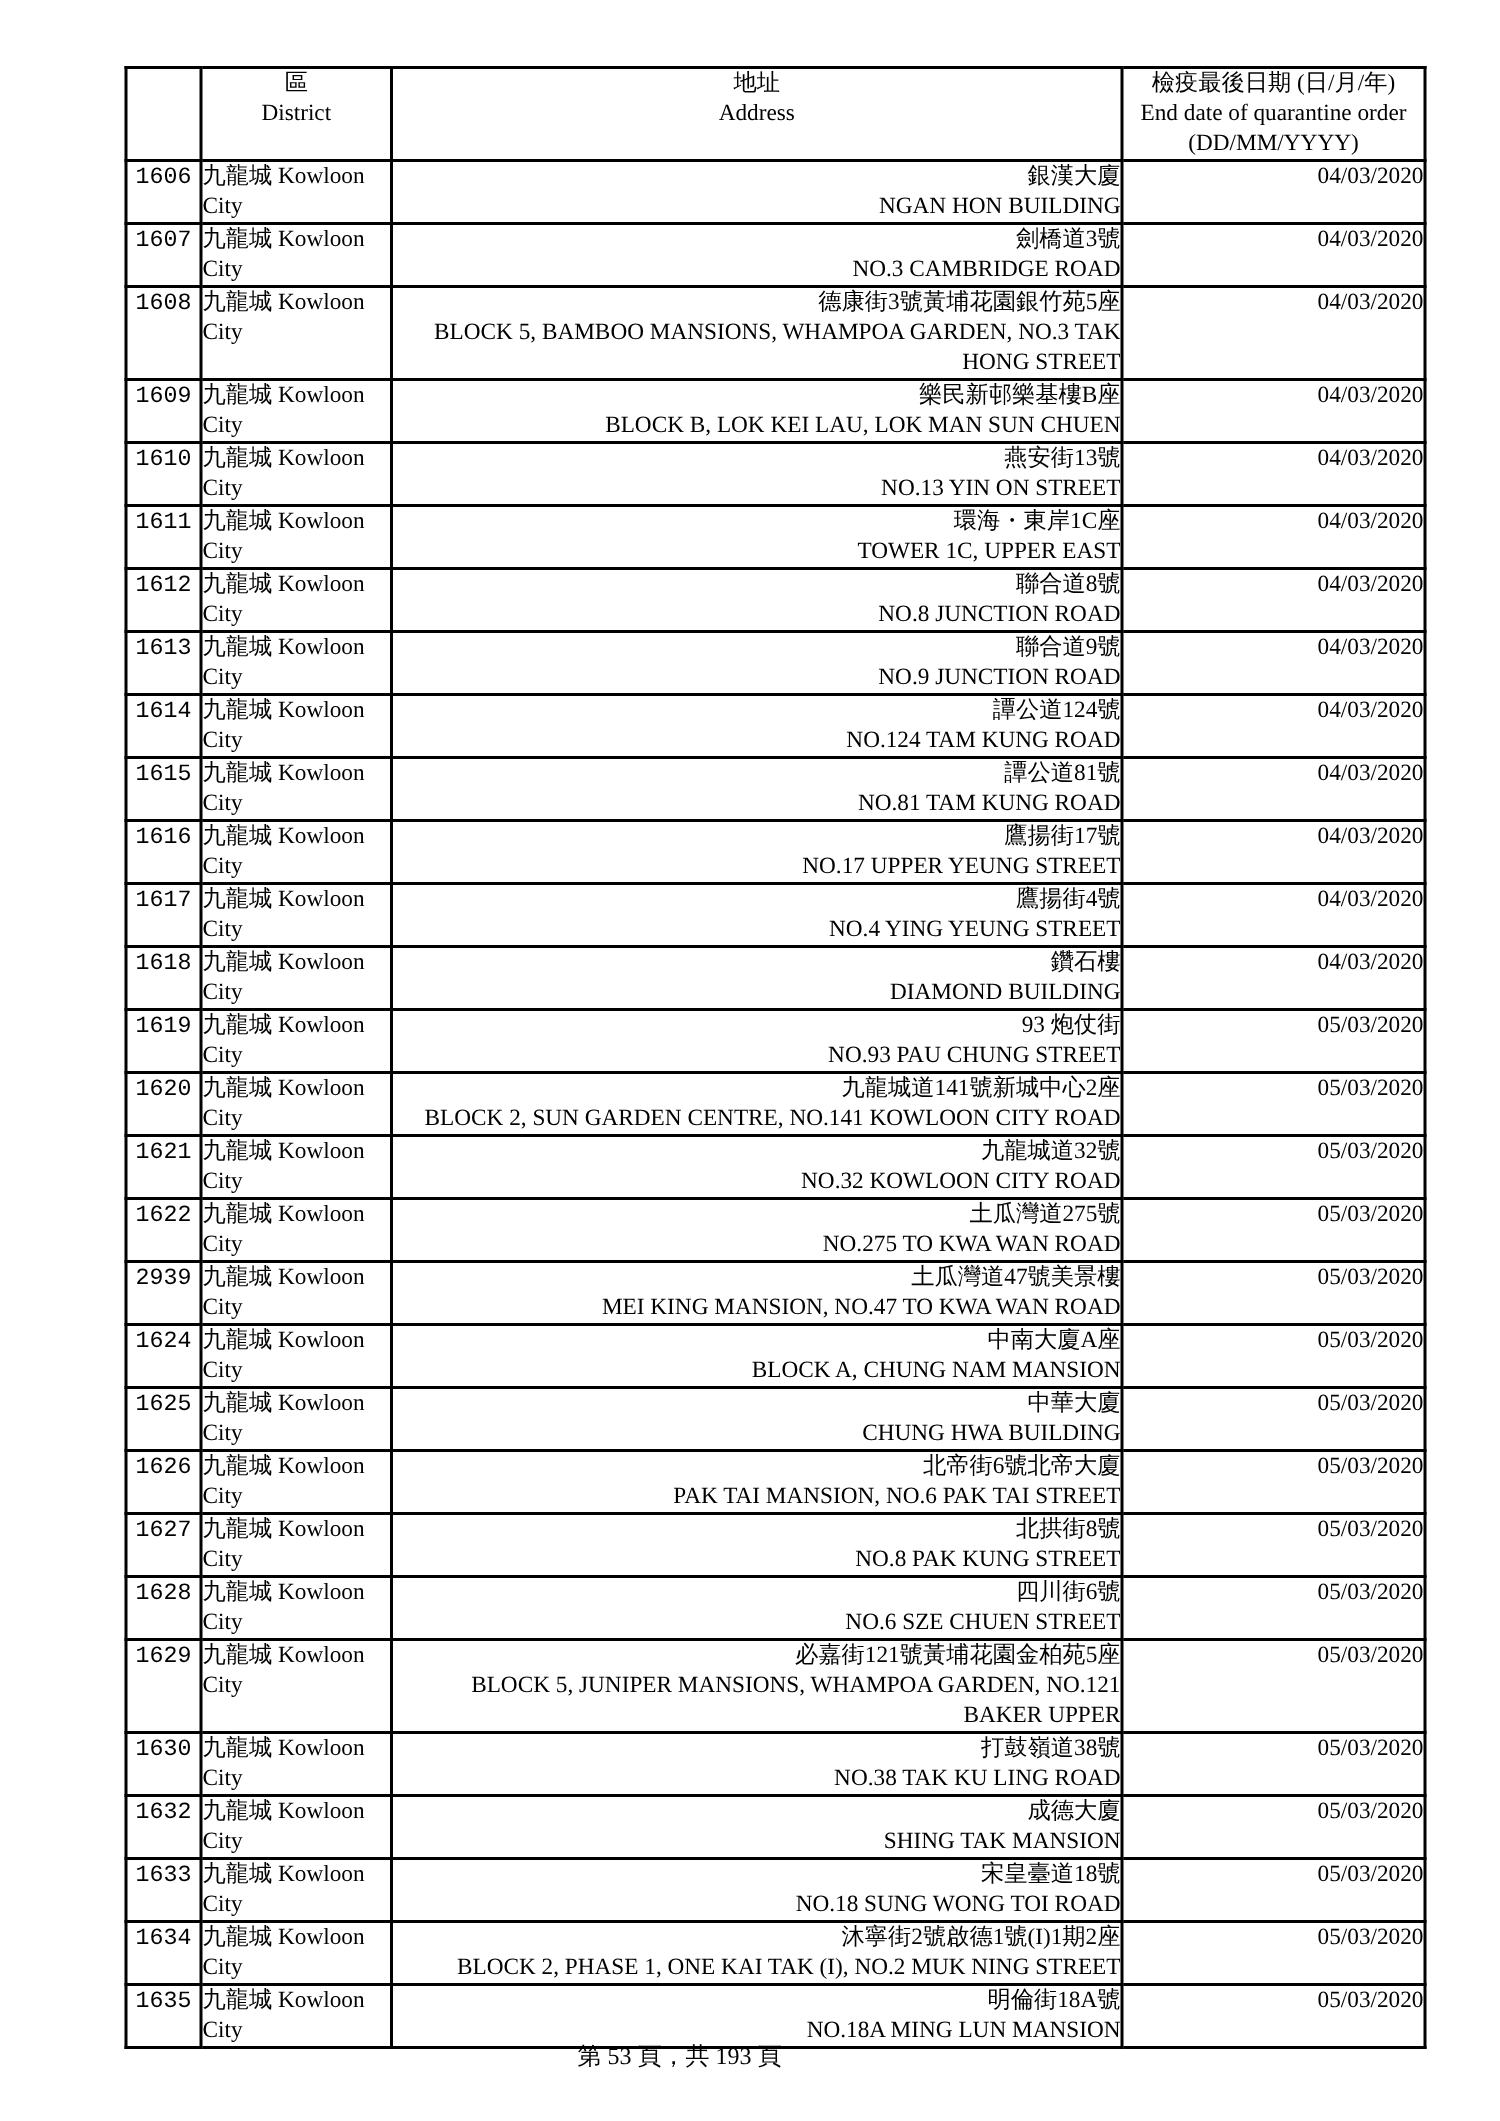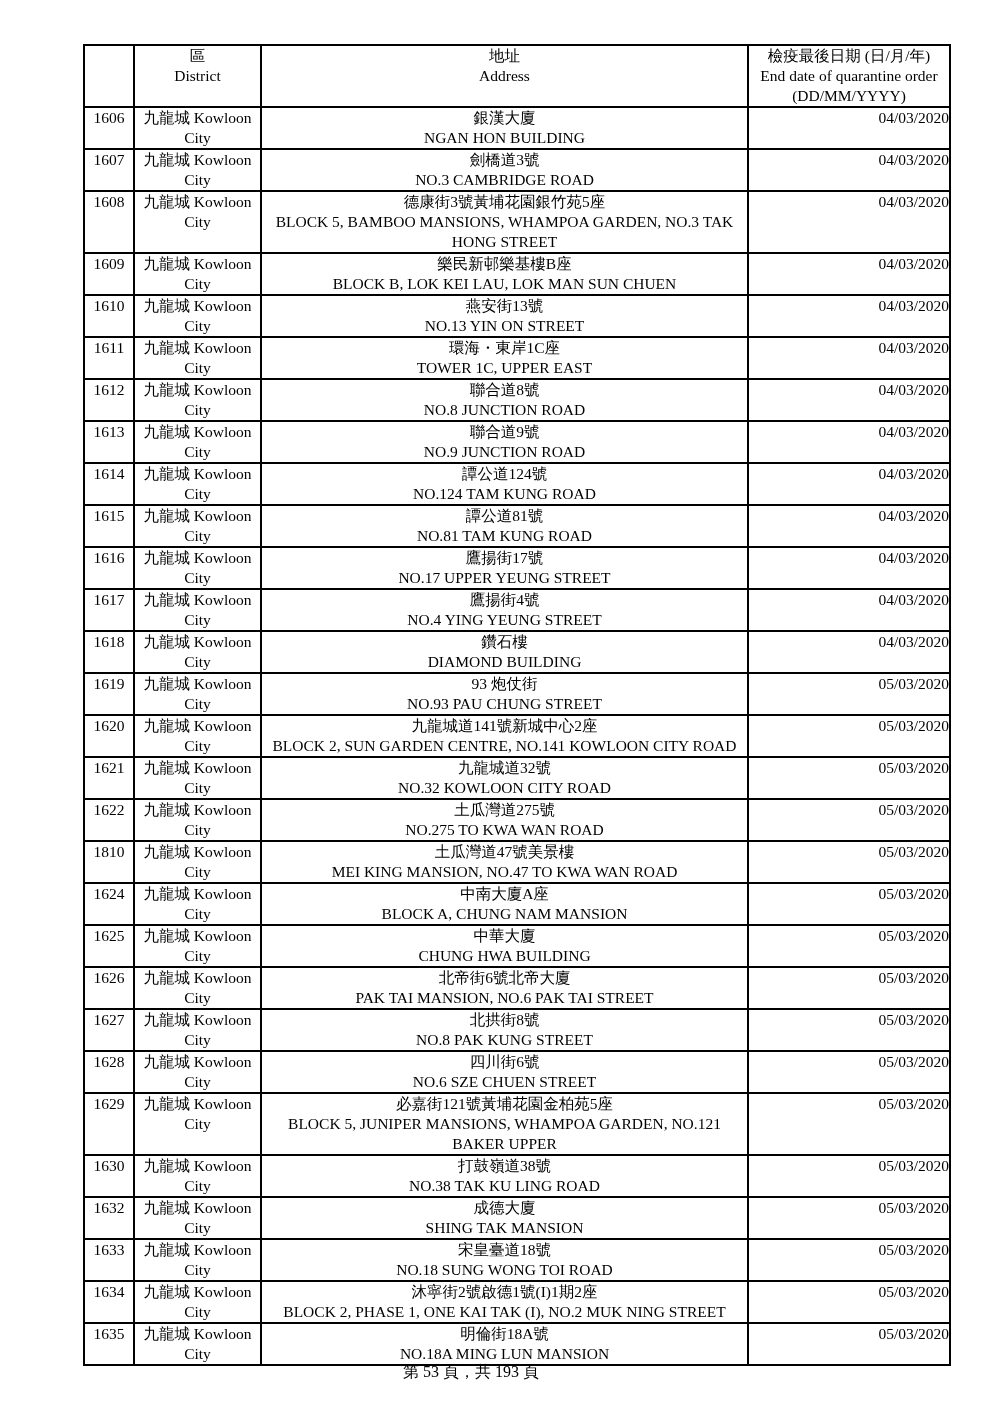--- a/index.html
+++ b/index.html
@@ -29,28 +29,28 @@
   table.quarantine td {
     border: 2px solid #000;
     vertical-align: top;
     font-weight: normal;
     font-size: 15.5px;
     line-height: 20px;
     padding: 0;
     overflow: hidden;
   }
   th { text-align: center; }
-  .c-num  { text-align: center; }
-  .c-dist { text-align: center; padding-left: 4px; padding-right: 2px; }
-  .c-addr { text-align: center; padding-left: 4px; padding-right: 4px; border-radius: 17px; }
+  .c-num  { text-align: center; font-family: Liberation Mono, monospace; }
+  .c-dist { text-align: left; padding-left: 4px; padding-right: 2px; }
+  .c-addr { text-align: right; padding-left: 4px; padding-right: 4px; }
   .c-date { text-align: right; }
   .hdr-line { text-align: center; }
   .footer {
     position: absolute;
-    left: 18px;
+    left: 0;
     top: 1362px;
     width: 906px;
     text-align: center;
     font-size: 16px;
     line-height: 20px;
   }
 </style>
 </head>
 <body>
 
@@ -229,21 +229,21 @@
         <tr>
           <td class="c-num">1622</td>
           <td class="c-dist">九龍城 Kowloon City</td>
           <td class="c-addr">
             <div>土瓜灣道275號</div>
             <div>NO.275 TO KWA WAN ROAD</div>
           </td>
           <td class="c-date">05/03/2020</td>
         </tr>
         <tr>
-          <td class="c-num">1810</td>
+          <td class="c-num">2939</td>
           <td class="c-dist">九龍城 Kowloon City</td>
           <td class="c-addr">
             <div>土瓜灣道47號美景樓</div>
             <div>MEI KING MANSION, NO.47 TO KWA WAN ROAD</div>
           </td>
           <td class="c-date">05/03/2020</td>
         </tr>
         <tr>
           <td class="c-num">1624</td>
           <td class="c-dist">九龍城 Kowloon City</td>

